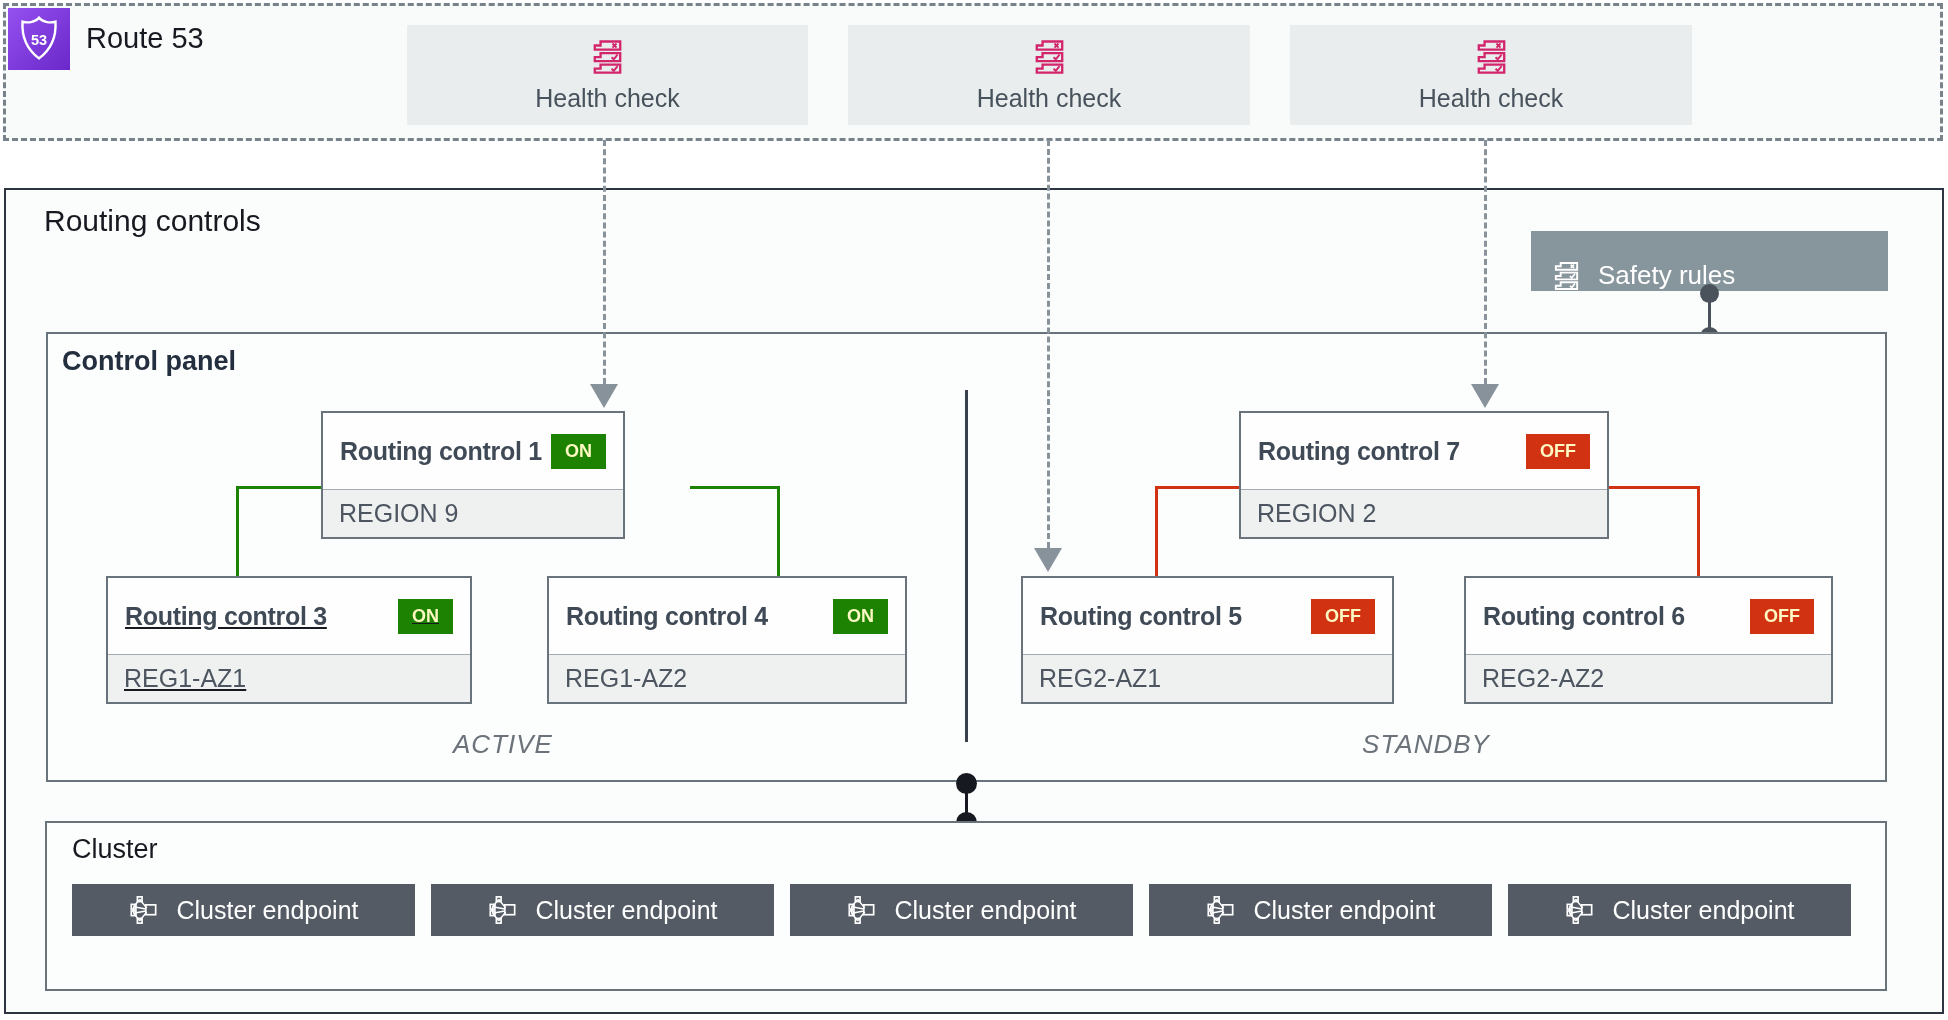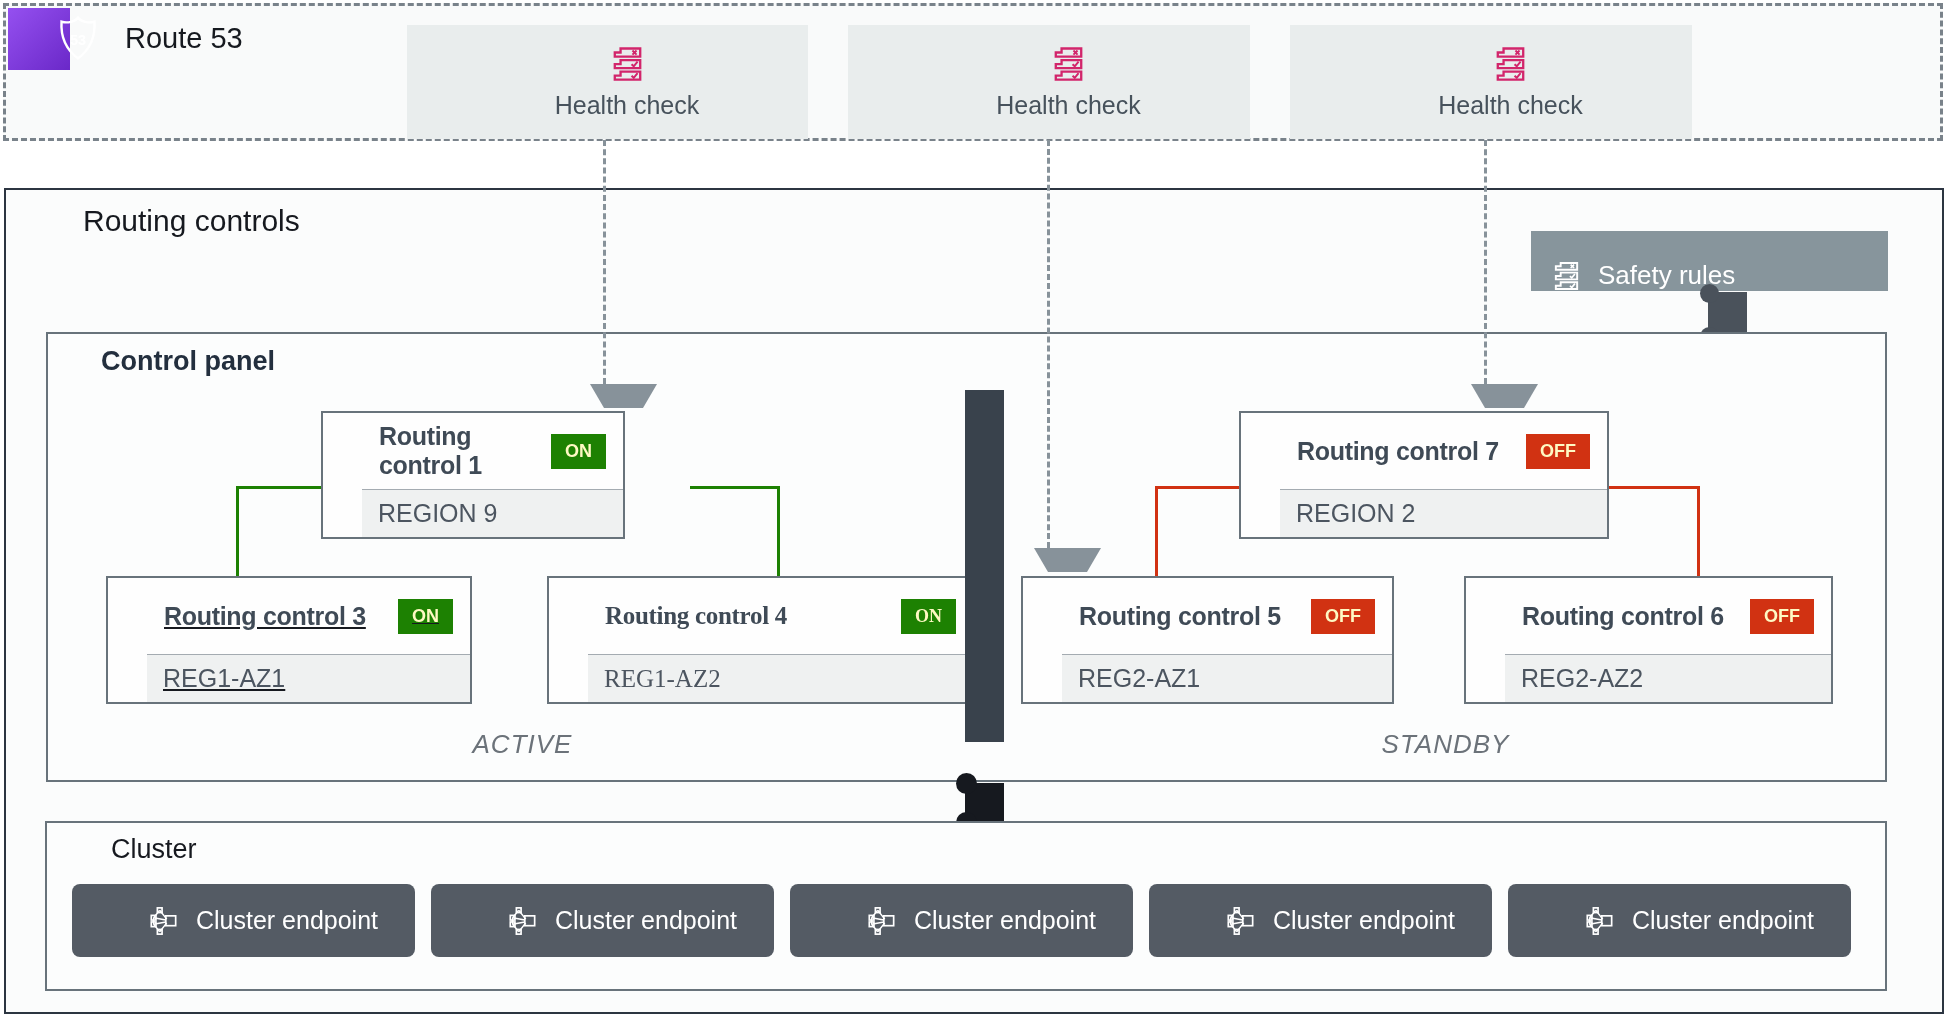--- a/index.html
+++ b/index.html
@@ -1,26 +1,26 @@
 <!DOCTYPE html>
 <html><head>
 <meta charset="utf-8">
 <style>
   html,body{margin:0;padding:0;background:#ffffff;}
   .canvas{position:relative;width:1948px;height:1020px;overflow:hidden;background:#ffffff;
           font-family:"Liberation Sans","DejaVu Sans",sans-serif;color:#16191f;}
-  .abs{position:absolute;box-sizing:border-box;padding-left:39px;}
+  .abs{position:absolute;box-sizing:border-box;}
 
   
   .r53-region{left:3px;top:3px;width:1940px;height:138px;border:3px dashed #79828a;background:#f9fafa;}
   .r53-logo{left:8px;top:8px;width:62px;height:62px;background:linear-gradient(135deg,#9550f0 0%,#6a28c8 100%);}
   .r53-title{left:86px;top:22px;font-size:29px;color:#16191f;}
 
   
-  .hc{top:25px;height:114px;background:#e9eded;display:flex;flex-direction:column;align-items:center;justify-content:center;gap:9px;}
+  .hc{top:25px;height:100px;background:#e9eded;display:flex;flex-direction:column;align-items:center;justify-content:center;gap:9px;}
   .hc .ic{width:37px;height:37px;color:#d2256b;}
   .hc .lbl{font-size:25px;color:#47525c;}
 
   
   .dash-v{width:0;border-left:3px dashed #87929a;}
   .ahead{width:0;height:0;border-left:14px solid transparent;border-right:14px solid transparent;border-top:24px solid #87929a;}
 
   
   .outer{left:4px;top:188px;width:1940px;height:826px;border:2px solid #2c3541;background:#fbfcfc;}
   .rc-title{left:44px;top:204px;font-size:30px;color:#16191f;}
@@ -54,21 +54,21 @@
   .divider{left:965px;top:390px;width:3px;height:352px;background:#39424c;}
   .mode{top:729px;width:250px;text-align:center;font-size:26px;font-style:italic;color:#6b7279;letter-spacing:1px;}
 
   .dot{position:absolute;border-radius:50%;}
   .dot-dark{background:#16191f;}
   .dot-gray{background:#4a525b;}
   .link-dark{background:#16191f;}
   .link-gray{background:#4a525b;}
 
   
-  .ep{top:884px;width:343px;height:73px;background:#545b64;border-radius:8px;color:#fff;
+  .ep{top:884px;width:343px;height:52px;background:#545b64;border-radius:0;color:#fff;
       display:flex;align-items:center;justify-content:center;gap:18px;font-size:25px;}
   .ep .ic{width:30px;height:30px;color:#ffffff;flex:none;}
 </style>
 </head>
 <body>
 
 <svg width="0" height="0" style="position:absolute" aria-hidden="true">
   <defs>
     <symbol id="icon-checklist" viewBox="0 0 32 32">
       <g fill="none" stroke="currentColor" stroke-width="2">
@@ -177,21 +177,21 @@
   <div class="abs rc" style="left:106px;top:576px;width:366px;text-decoration:underline;">
     <div class="rc-top">
       <span class="rc-name">Routing control 3</span>
       <span class="badge on">ON</span>
     </div>
     <div class="rc-zone">
       <span>REG1-AZ1</span>
     </div>
   </div>
 
-  <div class="abs rc" style="left:547px;top:576px;width:428px;font-family:Liberation Serif, serif;">
+  <div class="abs rc" style="left:547px;top:576px;width:360px;">
     <div class="rc-top">
       <span class="rc-name">Routing control 4</span>
       <span class="badge on">ON</span>
     </div>
     <div class="rc-zone">
       <span>REG1-AZ2</span>
     </div>
   </div>
 
   <div class="abs rc" style="left:1021px;top:576px;width:373px;">

